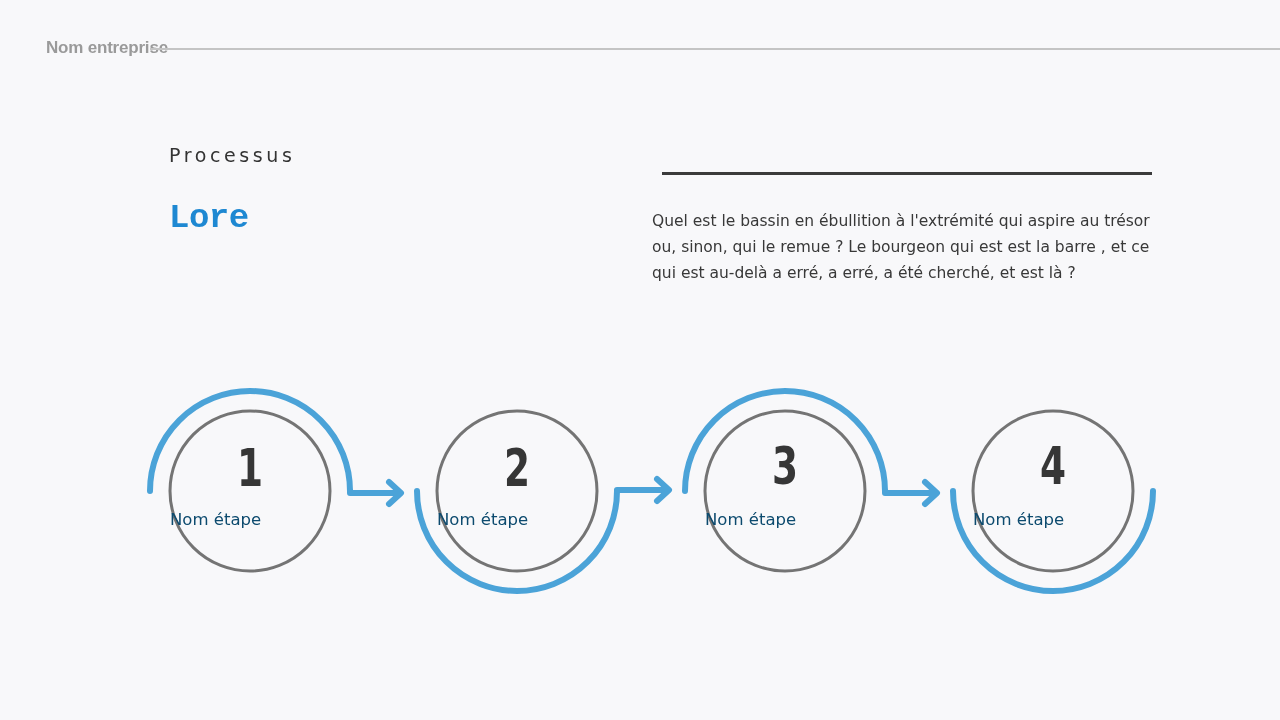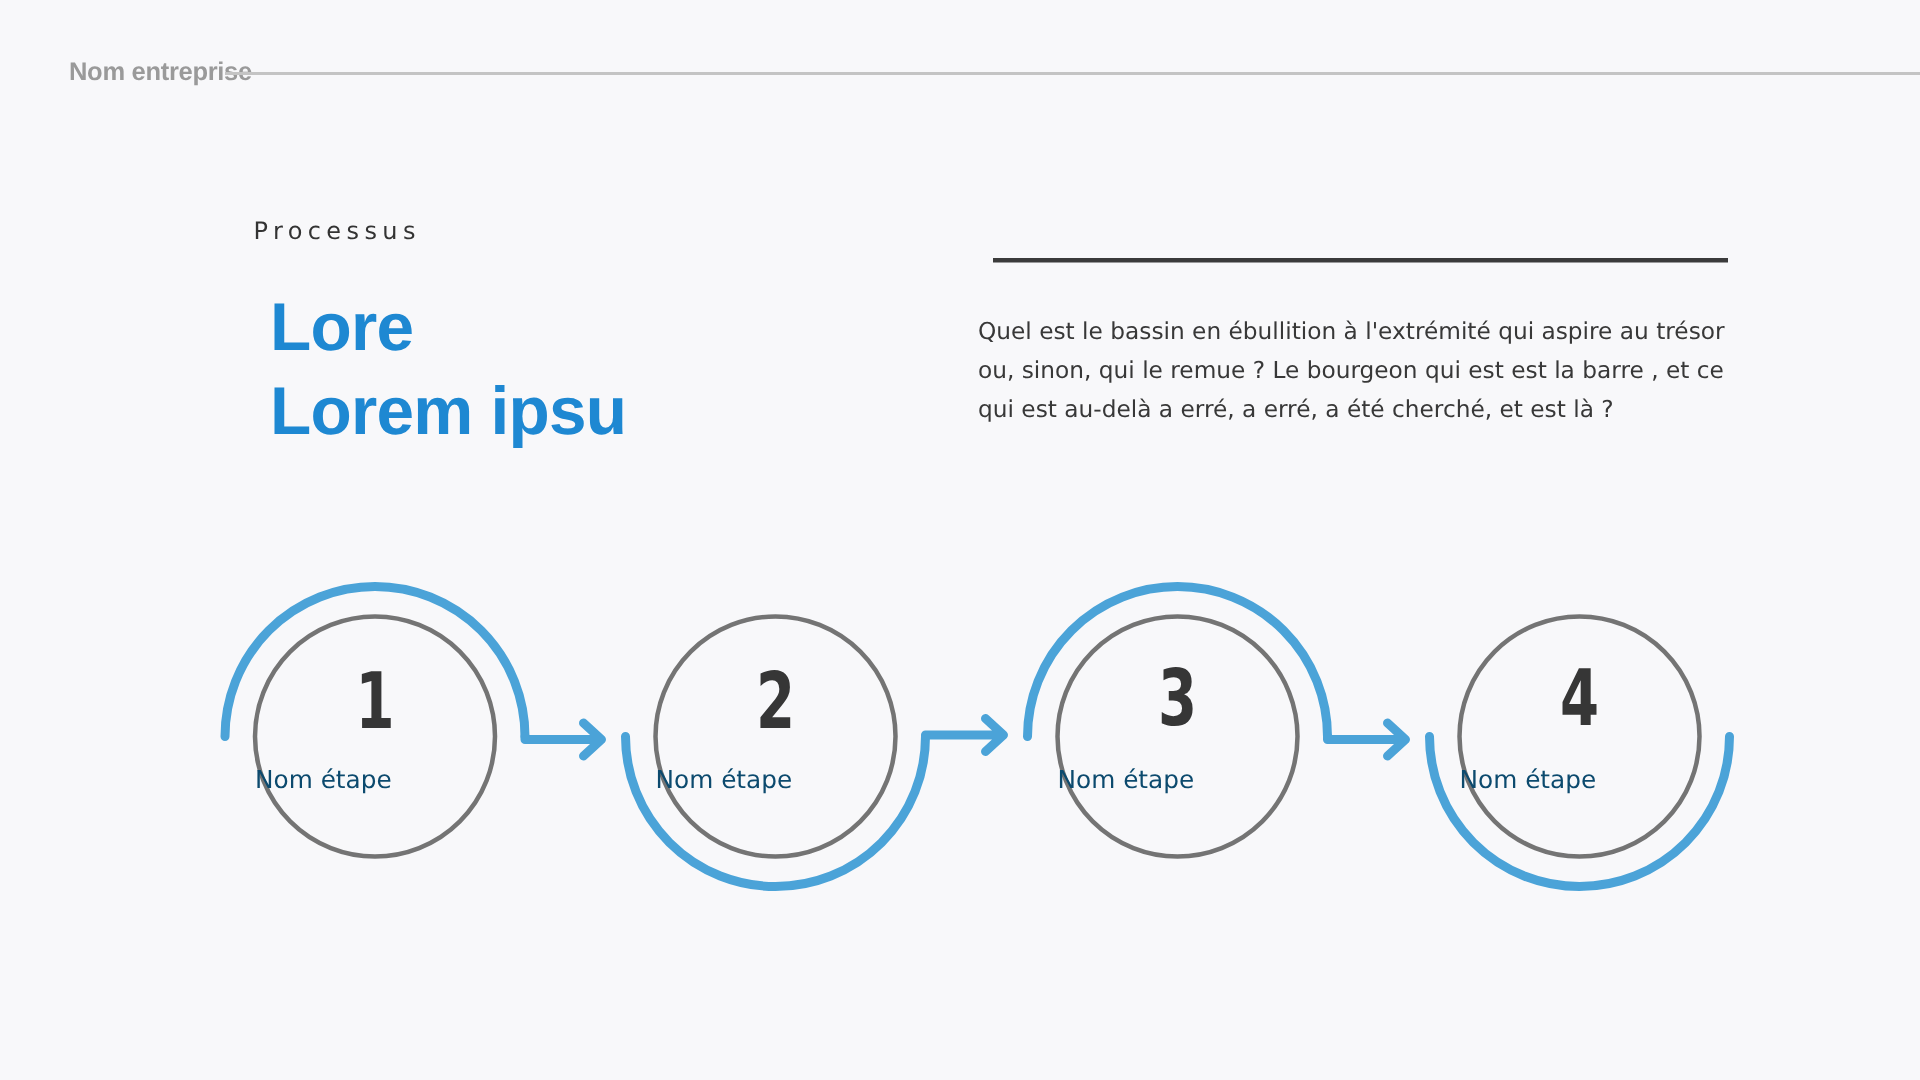--- a/index.html
+++ b/index.html
@@ -14,26 +14,26 @@
     font-size: 17px; font-weight: bold; color: #9a9a9a;
     letter-spacing: -0.2px;
   }
   .top-rule {
     position: absolute; left: 150px; top: 48px; width: 1130px; height: 2px;
     background: #c4c4c4;
   }
   .subtitle {
     position: absolute; left: 169px; top: 144px;
     font-family: "DejaVu Sans", sans-serif;
-    font-size: 16px; letter-spacing: 3.6px; color: #333;
+    font-size: 19px; letter-spacing: 3.6px; color: #333;
   }
   .title {
-    position: absolute; left: 180px; top: 190px;
-    font-family: Liberation Sans, sans-serif;
-    font-weight: bold; font-size: 45px; line-height: 56px;
+    position: absolute; left: 169px; top: 190px;
+    font-family: Liberation Mono, monospace;
+    font-weight: bold; font-size: 34px; line-height: 56px;
     color: #1e88d2; letter-spacing: -0.5px;
   }
   .title div { white-space: nowrap; }
   .body-rule {
     position: absolute; left: 662px; top: 172px; width: 490px; height: 3px;
     background: #3b3b3b;
   }
   .body-text {
     position: absolute; left: 652px; top: 208px; width: 500px;
     font-family: "DejaVu Sans", sans-serif;
@@ -55,21 +55,20 @@
 </style>
 </head>
 <body>
 
 <div class="company">Nom entreprise</div>
 <div class="top-rule"></div>
 
 <div class="subtitle">Processus</div>
 <div class="title">
   <div>Lore</div>
-  <div>Lorem ipsu</div>
 </div>
 
 <div class="body-rule"></div>
 <div class="body-text">Quel est le bassin en ébullition à l'extrémité qui aspire au trésor ou, sinon, qui le remue ? Le bourgeon qui est est la barre , et ce qui est au-delà a erré, a erré, a été cherché, et est là ?</div>
 
 <svg class="flow" width="1280" height="720" viewBox="0 0 1280 720">
   <g fill="none" stroke-linecap="round" stroke-linejoin="round">
 
     <circle cx="250" cy="491" r="80" stroke="#747474" stroke-width="3"></circle>
     <circle cx="517" cy="491" r="80" stroke="#747474" stroke-width="3"></circle>

